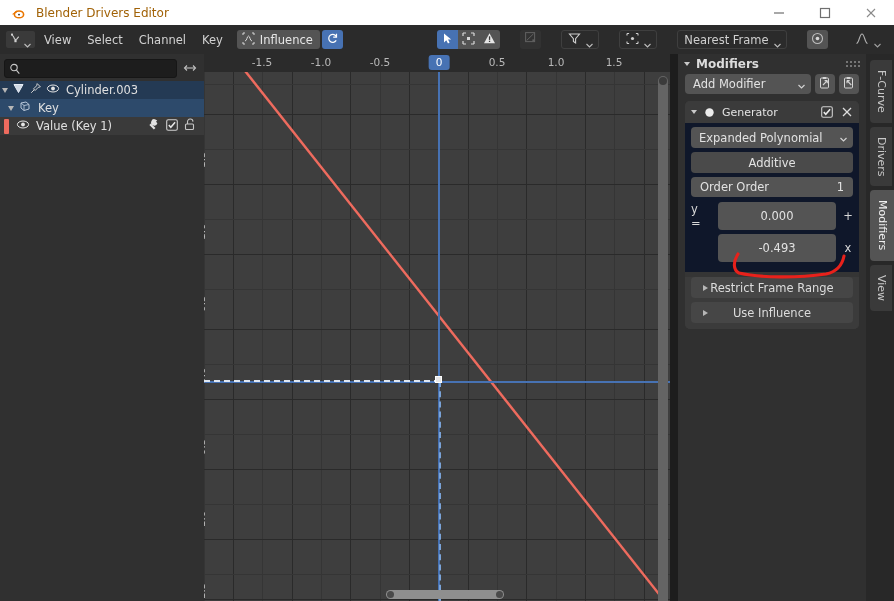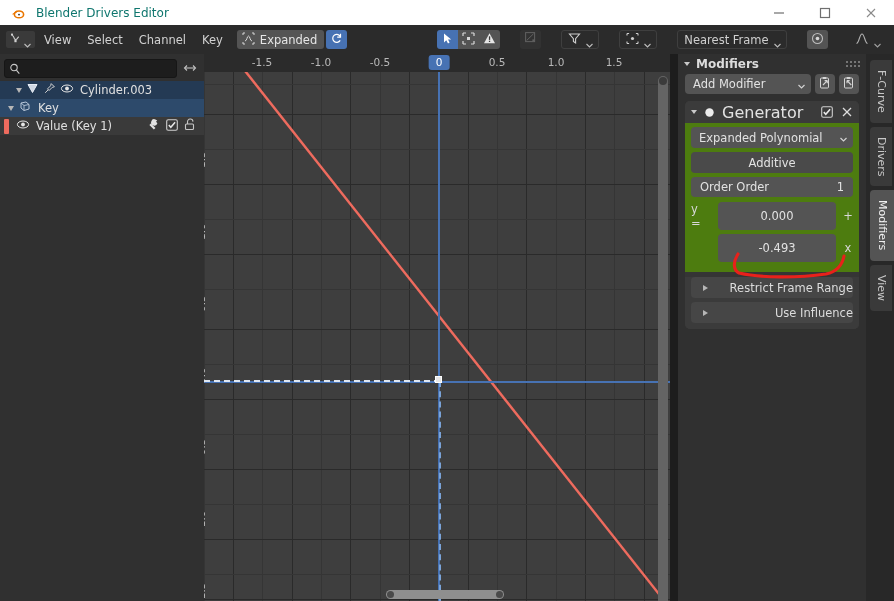--- a/index.html
+++ b/index.html
@@ -12,21 +12,21 @@
   }
   #app { position: relative; width: 894px; height: 601px; }
 
   
   .titlebar {
     position: absolute; left: 0; top: 0; width: 894px; height: 25px;
     background: #ffffff; display: flex; align-items: center;
   }
   .tb-logo { width: 16px; height: 16px; margin-left: 10px; position: relative; flex: 0 0 auto; }
   .tb-title {
-    font-size: 12px; color: #0f766e; margin-left: 10px;
+    font-size: 12px; color: #a16207; margin-left: 10px;
     font-family: "DejaVu Sans", sans-serif;
   }
   .tb-spacer { flex: 1 1 auto; }
   .tb-btn {
     width: 46px; height: 25px; display: flex; align-items: center; justify-content: center;
     color: #6a6a6a; font-size: 13px;
   }
   .tb-btn svg { display: block; }
 
   
@@ -89,21 +89,21 @@
   }
   .search-box input {
     background: transparent; border: 0; outline: 0; color: #d0d0d0;
     font-size: 11px; width: 100%; font-family: "DejaVu Sans", sans-serif;
   }
   .arrows-btn { width: 20px; height: 19px; display: flex; align-items: center; justify-content: center; }
   .ch-row {
     display: flex; align-items: center; height: 18px; font-size: 11.5px;
     color: #e0e0e0; gap: 4px;
   }
-  .ch-row.obj { background: #243a54; padding-left: 16px; }
+  .ch-row.obj { background: #243a54; padding-left: 2px; }
   .ch-row.grp { background: #2d4a6b; padding-left: 8px; }
   .ch-row.fcu { background: #3a3a3a; padding-left: 4px; }
   .ch-row .name { margin-left: 2px; }
   .ch-row .right-icons { margin-left: auto; display: flex; align-items: center; gap: 6px; padding-right: 8px; }
   .colorbar { width: 5px; height: 15px; background: #ee6b5e; border-radius: 1px; }
 
   
   .graph {
     position: absolute; left: 204px; top: 54px; width: 466px; height: 547px;
     background: #3e3e3e; overflow: hidden;
@@ -185,23 +185,23 @@
     width: 20px; height: 20px; background: #545454; border-radius: 4px;
     display: flex; align-items: center; justify-content: center;
   }
   .mod-box {
     margin: 7px 7px 0 7px; background: #3b3b3b; border-radius: 5px; overflow: hidden;
   }
   .mod-header {
     display: flex; align-items: center; height: 22px; padding: 0 6px; gap: 7px;
     background: #3b3b3b;
   }
-  .mod-header .name { font-size: 16px; color: #e2e2e2; }
+  .mod-header .name { font-size: 11px; color: #e2e2e2; }
   .mod-header .ctrl { margin-left: auto; display: flex; align-items: center; gap: 8px; }
-  .mod-body { padding: 4px 6px 6px 6px; background: #4d7c0f; }
+  .mod-body { padding: 4px 6px 6px 6px; background: #0f172a; }
   .fullbtn {
     height: 21px; border-radius: 4px; background: #545454;
     display: flex; align-items: center; justify-content: center;
     font-size: 11.5px; color: #e2e2e2; margin-bottom: 4px;
   }
   .fullbtn.drop { justify-content: flex-start; padding: 0 5px 0 8px; }
   .fullbtn.drop .lbl { flex: 1 1 auto; }
   .fullbtn.dark { background: #4a4a4a; }
   .numfield {
     height: 20px; border-radius: 4px; background: #545454;
@@ -213,21 +213,21 @@
   .coefrow { display: flex; align-items: center; gap: 7px; margin-bottom: 4px; }
   .coefrow .eq { font-size: 11.5px; color: #d8d8d8; width: 20px; }
   .coefrow .field {
     flex: 1 1 auto; height: 28px; border-radius: 4px; background: #545454;
     display: flex; align-items: center; justify-content: center;
     font-size: 11.5px; color: #e2e2e2;
   }
   .coefrow .suffix { font-size: 11.5px; color: #d8d8d8; width: 10px; text-align: center; }
   .collapsebtn {
     height: 21px; border-radius: 4px; background: #464646;
-    display: flex; align-items: center; justify-content: flex-end; position: relative;
+    display: flex; align-items: center; justify-content: center; position: relative;
     font-size: 11.5px; color: #dcdcdc; margin: 5px 7px 0 7px;
   }
   .collapsebtn .tri { position: absolute; left: 12px; }
   .tri-r { width: 0; height: 0; border-left: 5px solid #b6b6b6;
            border-top: 3.5px solid transparent; border-bottom: 3.5px solid transparent; }
   .tri-d { width: 0; height: 0; border-top: 5px solid #b6b6b6;
            border-left: 3.5px solid transparent; border-right: 3.5px solid transparent; }
   .tri-d-sm { width: 0; height: 0; border-top: 4px solid #c9c9c9;
            border-left: 3px solid transparent; border-right: 3px solid transparent; }
 
@@ -307,21 +307,21 @@
     <div class="menu-item">Key</div>
 
     <div class="norm-group">
       <div class="norm-btn">
         <span>
           <svg width="13" height="13" viewBox="0 0 13 13">
             <path d="M1 1 L1 3 M1 1 L3 1 M12 1 L10 1 M12 1 L12 3 M1 12 L1 10 M1 12 L3 12 M12 12 L12 10 M12 12 L10 12" stroke="#d8d8d8" stroke-width="1" fill="none"></path>
             <path d="M3 9 C5 9 5 4 6.5 4 C8 4 8 9 10 9" fill="none" stroke="#d8d8d8" stroke-width="1"></path>
           </svg>
         </span>
-        <span class="lbl">Expanded</span>
+        <span class="lbl">Influence</span>
       </div>
       <div class="norm-refresh">
         <span>
           <svg width="13" height="13" viewBox="0 0 13 13">
             <path d="M10.5 5 A4 4 0 1 0 10.2 8.4" fill="none" stroke="#ffffff" stroke-width="1.2"></path>
             <path d="M10.5 1.8 L10.5 5.2 L7.2 5.2" fill="none" stroke="#ffffff" stroke-width="1.2"></path>
           </svg>
         </span>
       </div>
     </div>

